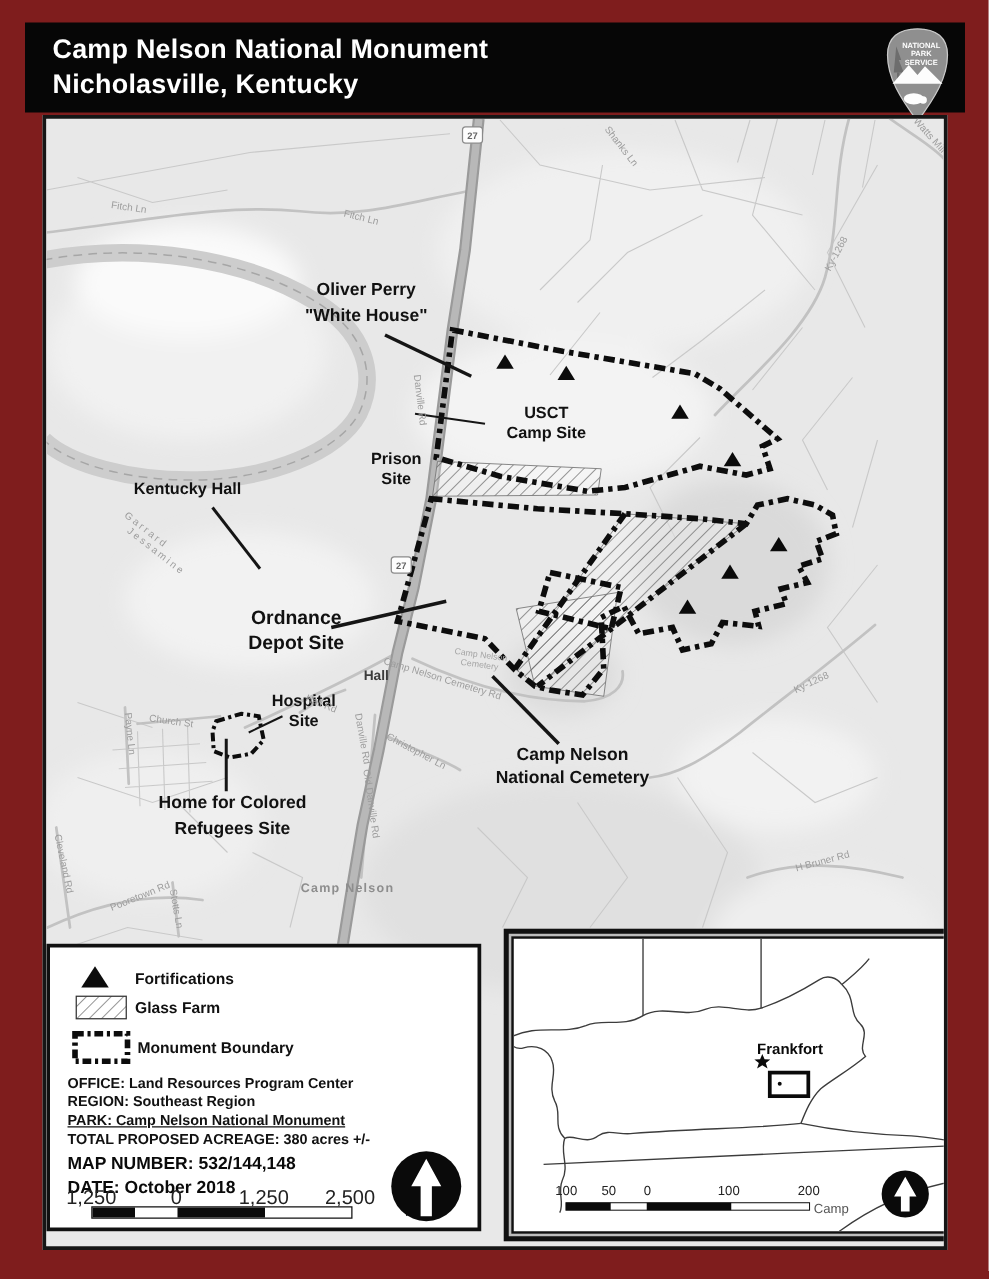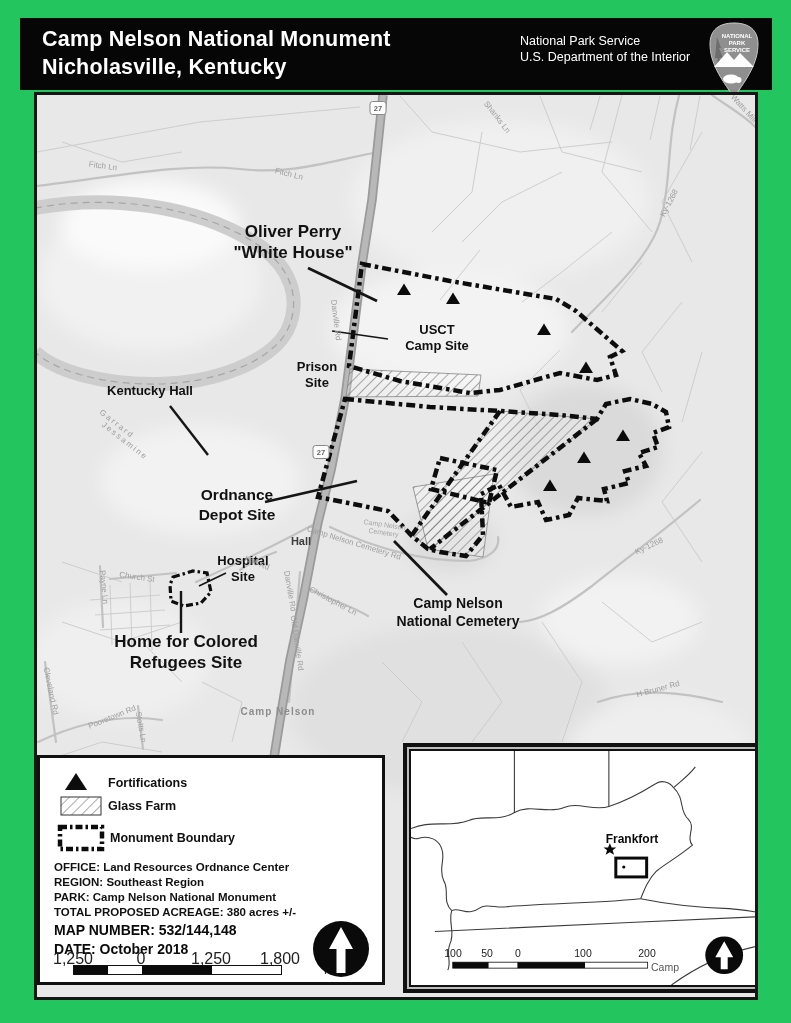--- a/index.html
+++ b/index.html
@@ -1,34 +1,34 @@
 <!DOCTYPE html>
 <html><head>
 <meta charset="utf-8">
 <style>
   html,body{margin:0;padding:0;background:#fff;}
-  .page{position:relative;width:791px;height:1023px;background:#22c55e;
+  .page{position:relative;width:791px;height:1023px;background:#7f1d1d;
         font-family:"Liberation Sans","DejaVu Sans",sans-serif;overflow:hidden;}
 
   
   .header{position:absolute;left:20px;top:18px;width:752px;height:72px;background:#060606;}
   .hdr-title{position:absolute;left:22px;top:7px;color:#fff;font-weight:bold;
              font-size:21.5px;line-height:28px;letter-spacing:.2px;}
   .hdr-agency{position:absolute;left:500px;top:15px;color:#fff;font-size:12.5px;line-height:16px;}
   .arrowhead{position:absolute;left:684px;top:3px;}
 
   
   .map-frame{position:absolute;left:34px;top:92px;width:724px;height:908px;
              border:3px solid #161616;box-sizing:border-box;background:#e8e8e8;overflow:hidden;}
   .map-art{position:absolute;left:0;top:0;width:718px;height:902px;}
 
   
   .ml{position:absolute;transform:translate(-50%,-50%);white-space:pre-line;text-align:center;
       color:#111;font-weight:bold;pointer-events:none;}
-  .ml.lg{font-size:17px;line-height:21px;}
+  .ml.lg{font-size:14px;line-height:21px;}
   .ml.lg2{font-size:15.5px;line-height:20px;}
   .ml.md{font-size:13px;line-height:16px;}
   .ml.md2{font-size:14px;line-height:18px;}
   .ml.place{font-size:11px;color:#3c3c3c;}
   .ml.town{font-size:10px;color:#8d8d8d;letter-spacing:1px;}
   .ml.county{font-size:8px;color:#9d9d9d;font-weight:normal;letter-spacing:2px;}
   .ml.road{font-size:8px;color:#9d9d9d;font-weight:normal;white-space:nowrap;}
   .ml.roadsm{font-size:7px;color:#a5a5a5;font-weight:normal;line-height:8px;}
 
   .shield{position:absolute;width:15px;height:12px;background:#fdfdfd;border:1px solid #8a8a8a;
@@ -63,24 +63,20 @@
 </style>
 </head>
 <body>
 
 <div class="page">
 
   <div class="header">
     <div class="hdr-title">
       <div>Camp Nelson National Monument</div>
       <div>Nicholasville, Kentucky</div>
-    </div>
-    <div class="hdr-agency">
-      <div>National Park Service</div>
-      <div>U.S. Department of the Interior</div>
     </div>
     <svg class="arrowhead" width="60" height="78" viewBox="0 0 60 78">
       <path d="M30,2 C45,2 54,9 54,23 C54,41 44,57 30,76 C16,57 6,41 6,23 C6,9 15,2 30,2 Z" fill="#8f8f8f" stroke="#c9c9c9" stroke-width="1"></path>
       <text x="33" y="17" font-size="6" font-weight="bold" fill="#fff" text-anchor="middle">NATIONAL</text>
       <text x="33" y="24" font-size="6" font-weight="bold" fill="#fff" text-anchor="middle">PARK</text>
       <text x="33" y="31" font-size="6" font-weight="bold" fill="#fff" text-anchor="middle">SERVICE</text>
       <polygon points="13,16 17,27 15,27 19,37 11,37" fill="#6d6d6d"></polygon>
       <rect x="13.6" y="37" width="2" height="6" fill="#6d6d6d"></rect>
       <path d="M10,46 L23,31 L30,39 L36,32 L50,46 Z" fill="#fdfdfd"></path>
       <ellipse cx="27" cy="58" rx="8" ry="4.5" fill="#fdfdfd"></ellipse>
@@ -252,31 +248,31 @@
         </defs>
         <rect x="1" y="1" width="40" height="18" fill="url(#hatch2)" stroke="#333" stroke-width="1"></rect>
       </svg>
       <span class="lg-row-label" style="left:68px;top:41px;">Glass Farm</span>
 
       <svg width="50" height="30" style="position:absolute;left:16px;top:65px;">
         <rect x="4" y="4" width="42" height="22" fill="none" stroke="#0c0c0c" stroke-width="4.5" stroke-dasharray="7 3 2.5 3"></rect>
       </svg>
       <span class="lg-row-label" style="left:70px;top:73px;">Monument Boundary</span>
 
-      <div class="lg-info" style="top:103px;">OFFICE: Land Resources Ordnance Center</div>
+      <div class="lg-info" style="top:103px;">OFFICE: Land Resources Program Center</div>
       <div class="lg-info" style="top:118px;">REGION: Southeast Region</div>
-      <div class="lg-info" style="top:133px;">PARK: Camp Nelson National Monument</div>
+      <div class="lg-info" style="top:133px;text-decoration:underline;">PARK: Camp Nelson National Monument</div>
       <div class="lg-info" style="top:148px;">TOTAL PROPOSED ACREAGE: 380 acres +/-</div>
       <div class="lg-big" style="top:164px;">MAP NUMBER: 532/144,148</div>
       <div class="lg-big" style="top:183px;">DATE: October 2018</div>
 
       <span class="sb-label" style="left:33px;top:192px;">1,250</span>
       <span class="sb-label" style="left:101px;top:192px;">0</span>
       <span class="sb-label" style="left:171px;top:192px;">1,250</span>
-      <span class="sb-label" style="left:240px;top:192px;">1,800</span>
+      <span class="sb-label" style="left:240px;top:192px;">2,500</span>
       <div class="sb-bar">
         <div class="sb-seg" style="left:0;width:34px;"></div>
         <div class="sb-seg" style="left:68px;width:70px;"></div>
       </div>
       <span class="sb-unit" style="left:244px;top:206px;">Feet</span>
 
       <svg width="62" height="62" style="position:absolute;left:270px;top:160px;">
         <circle cx="31" cy="31" r="28" fill="#0a0a0a"></circle>
         <path d="M31,9 L43,31 L35.5,31 L35.5,55 L26.5,55 L26.5,31 L19,31 Z" fill="#fff"></path>
       </svg>

